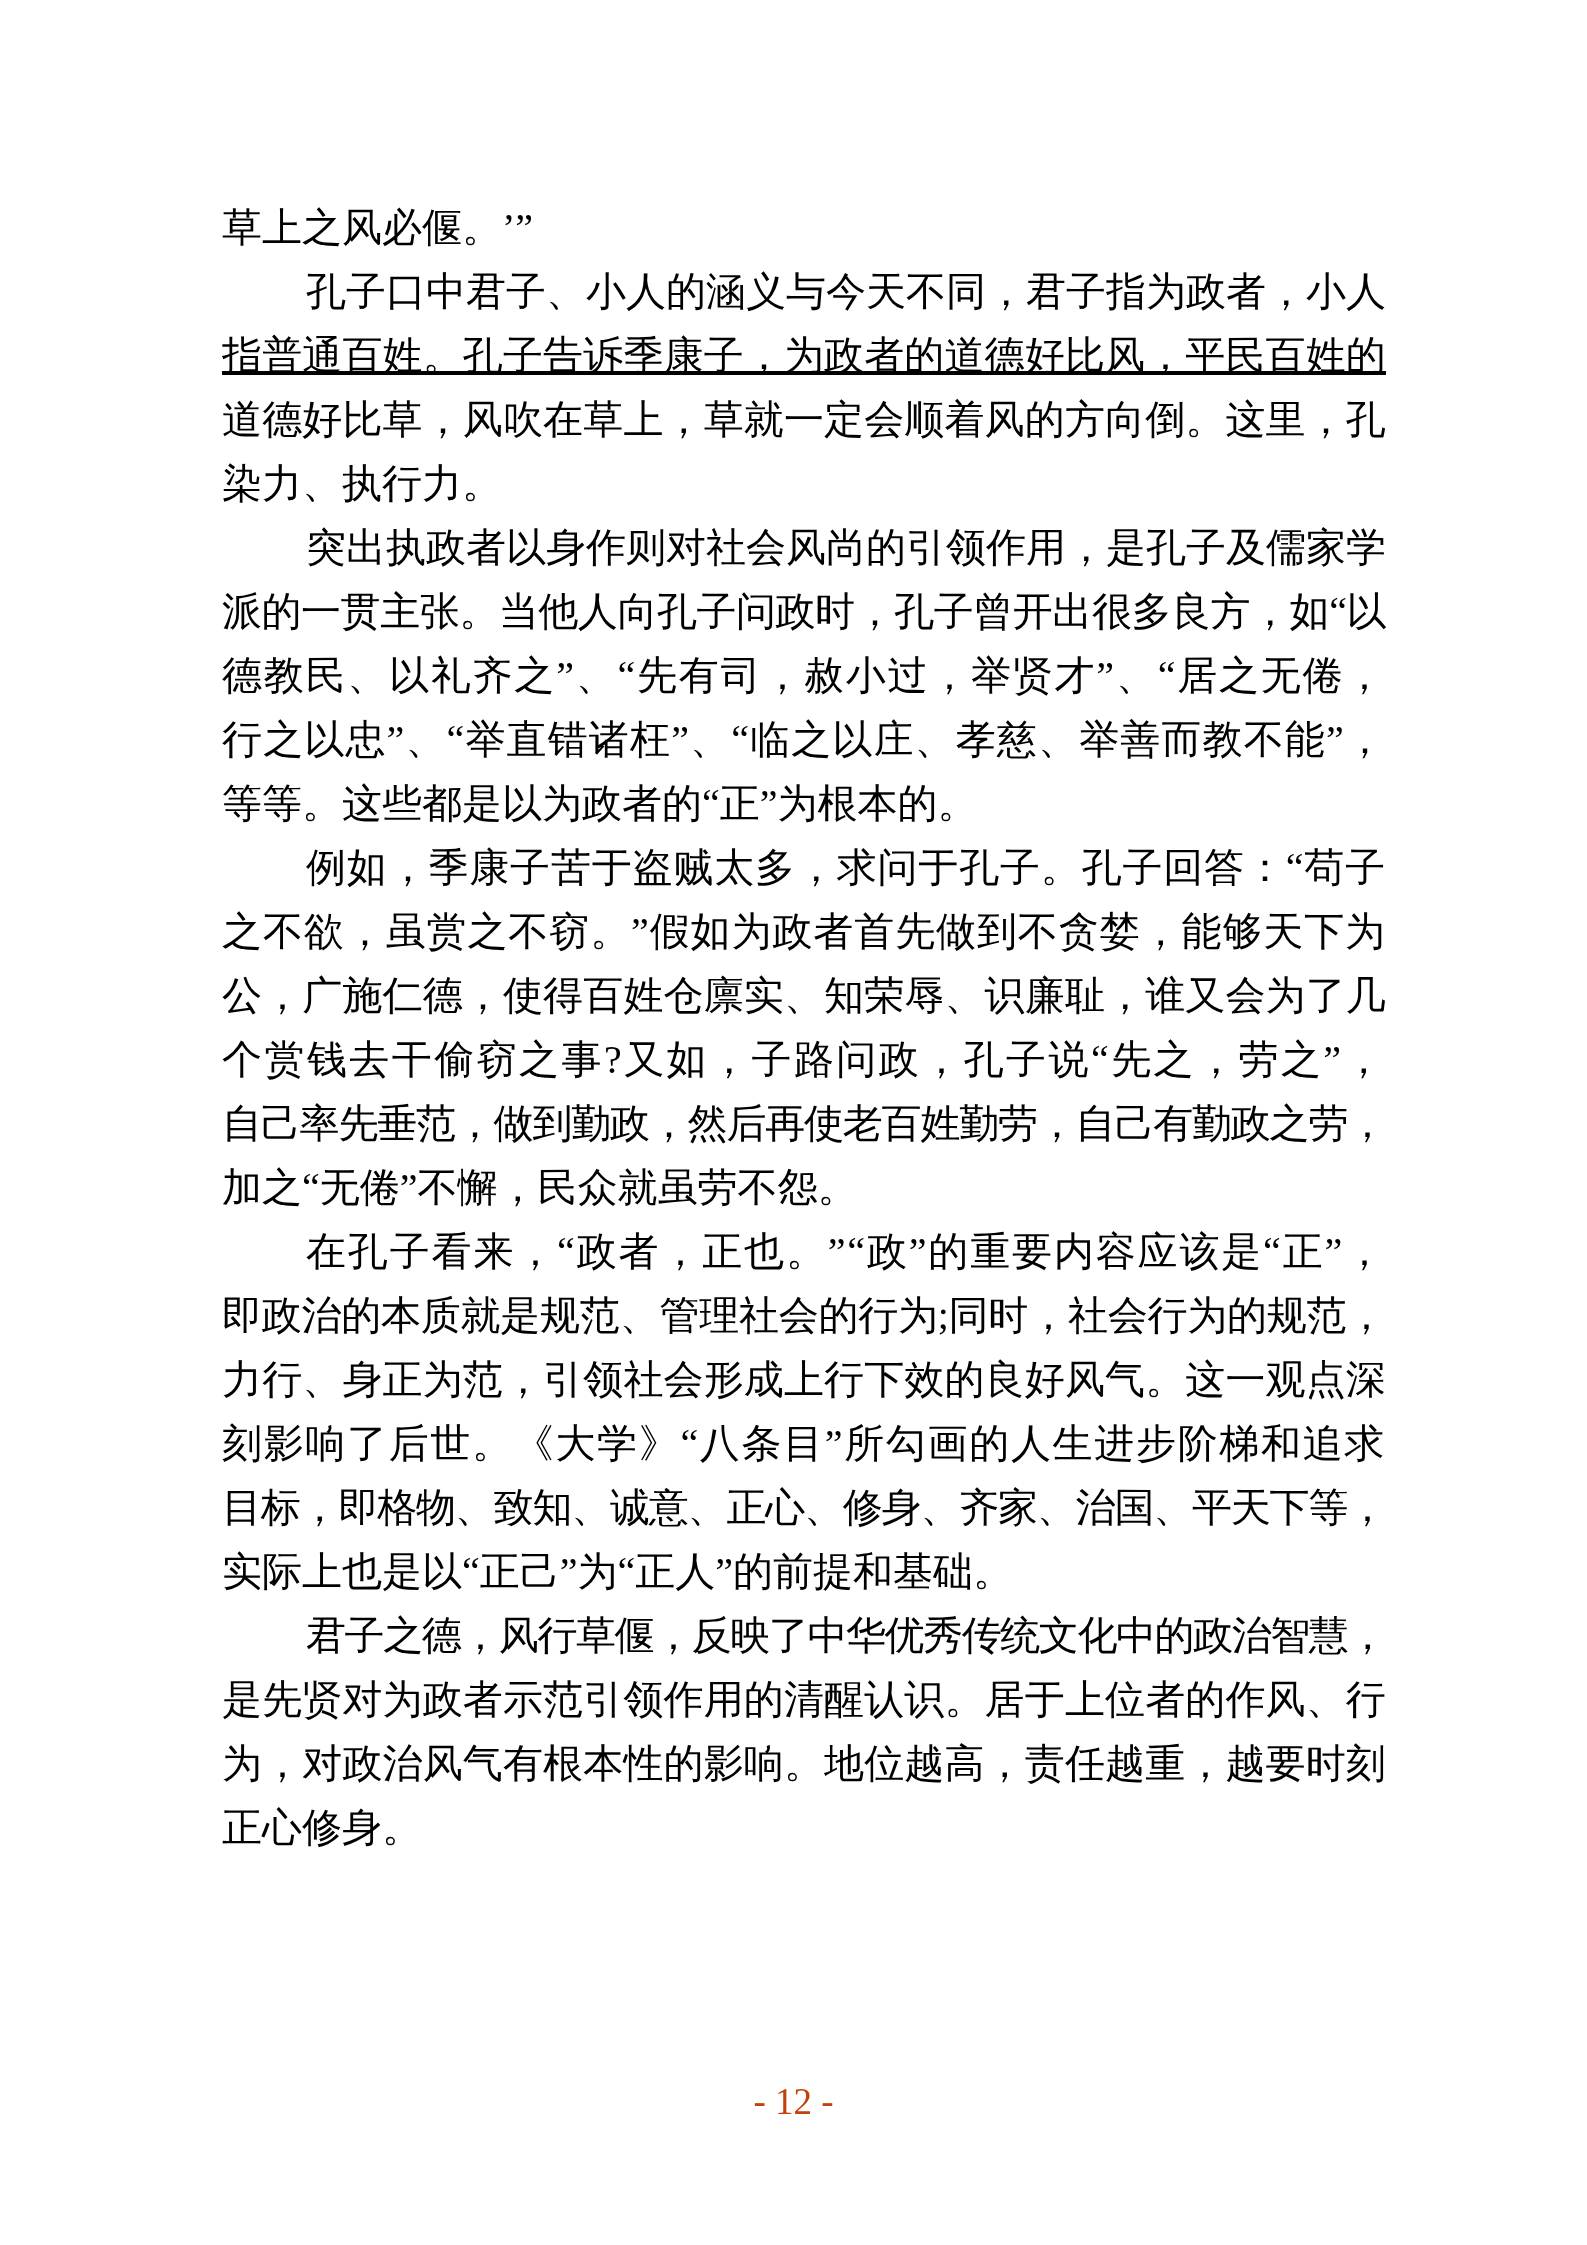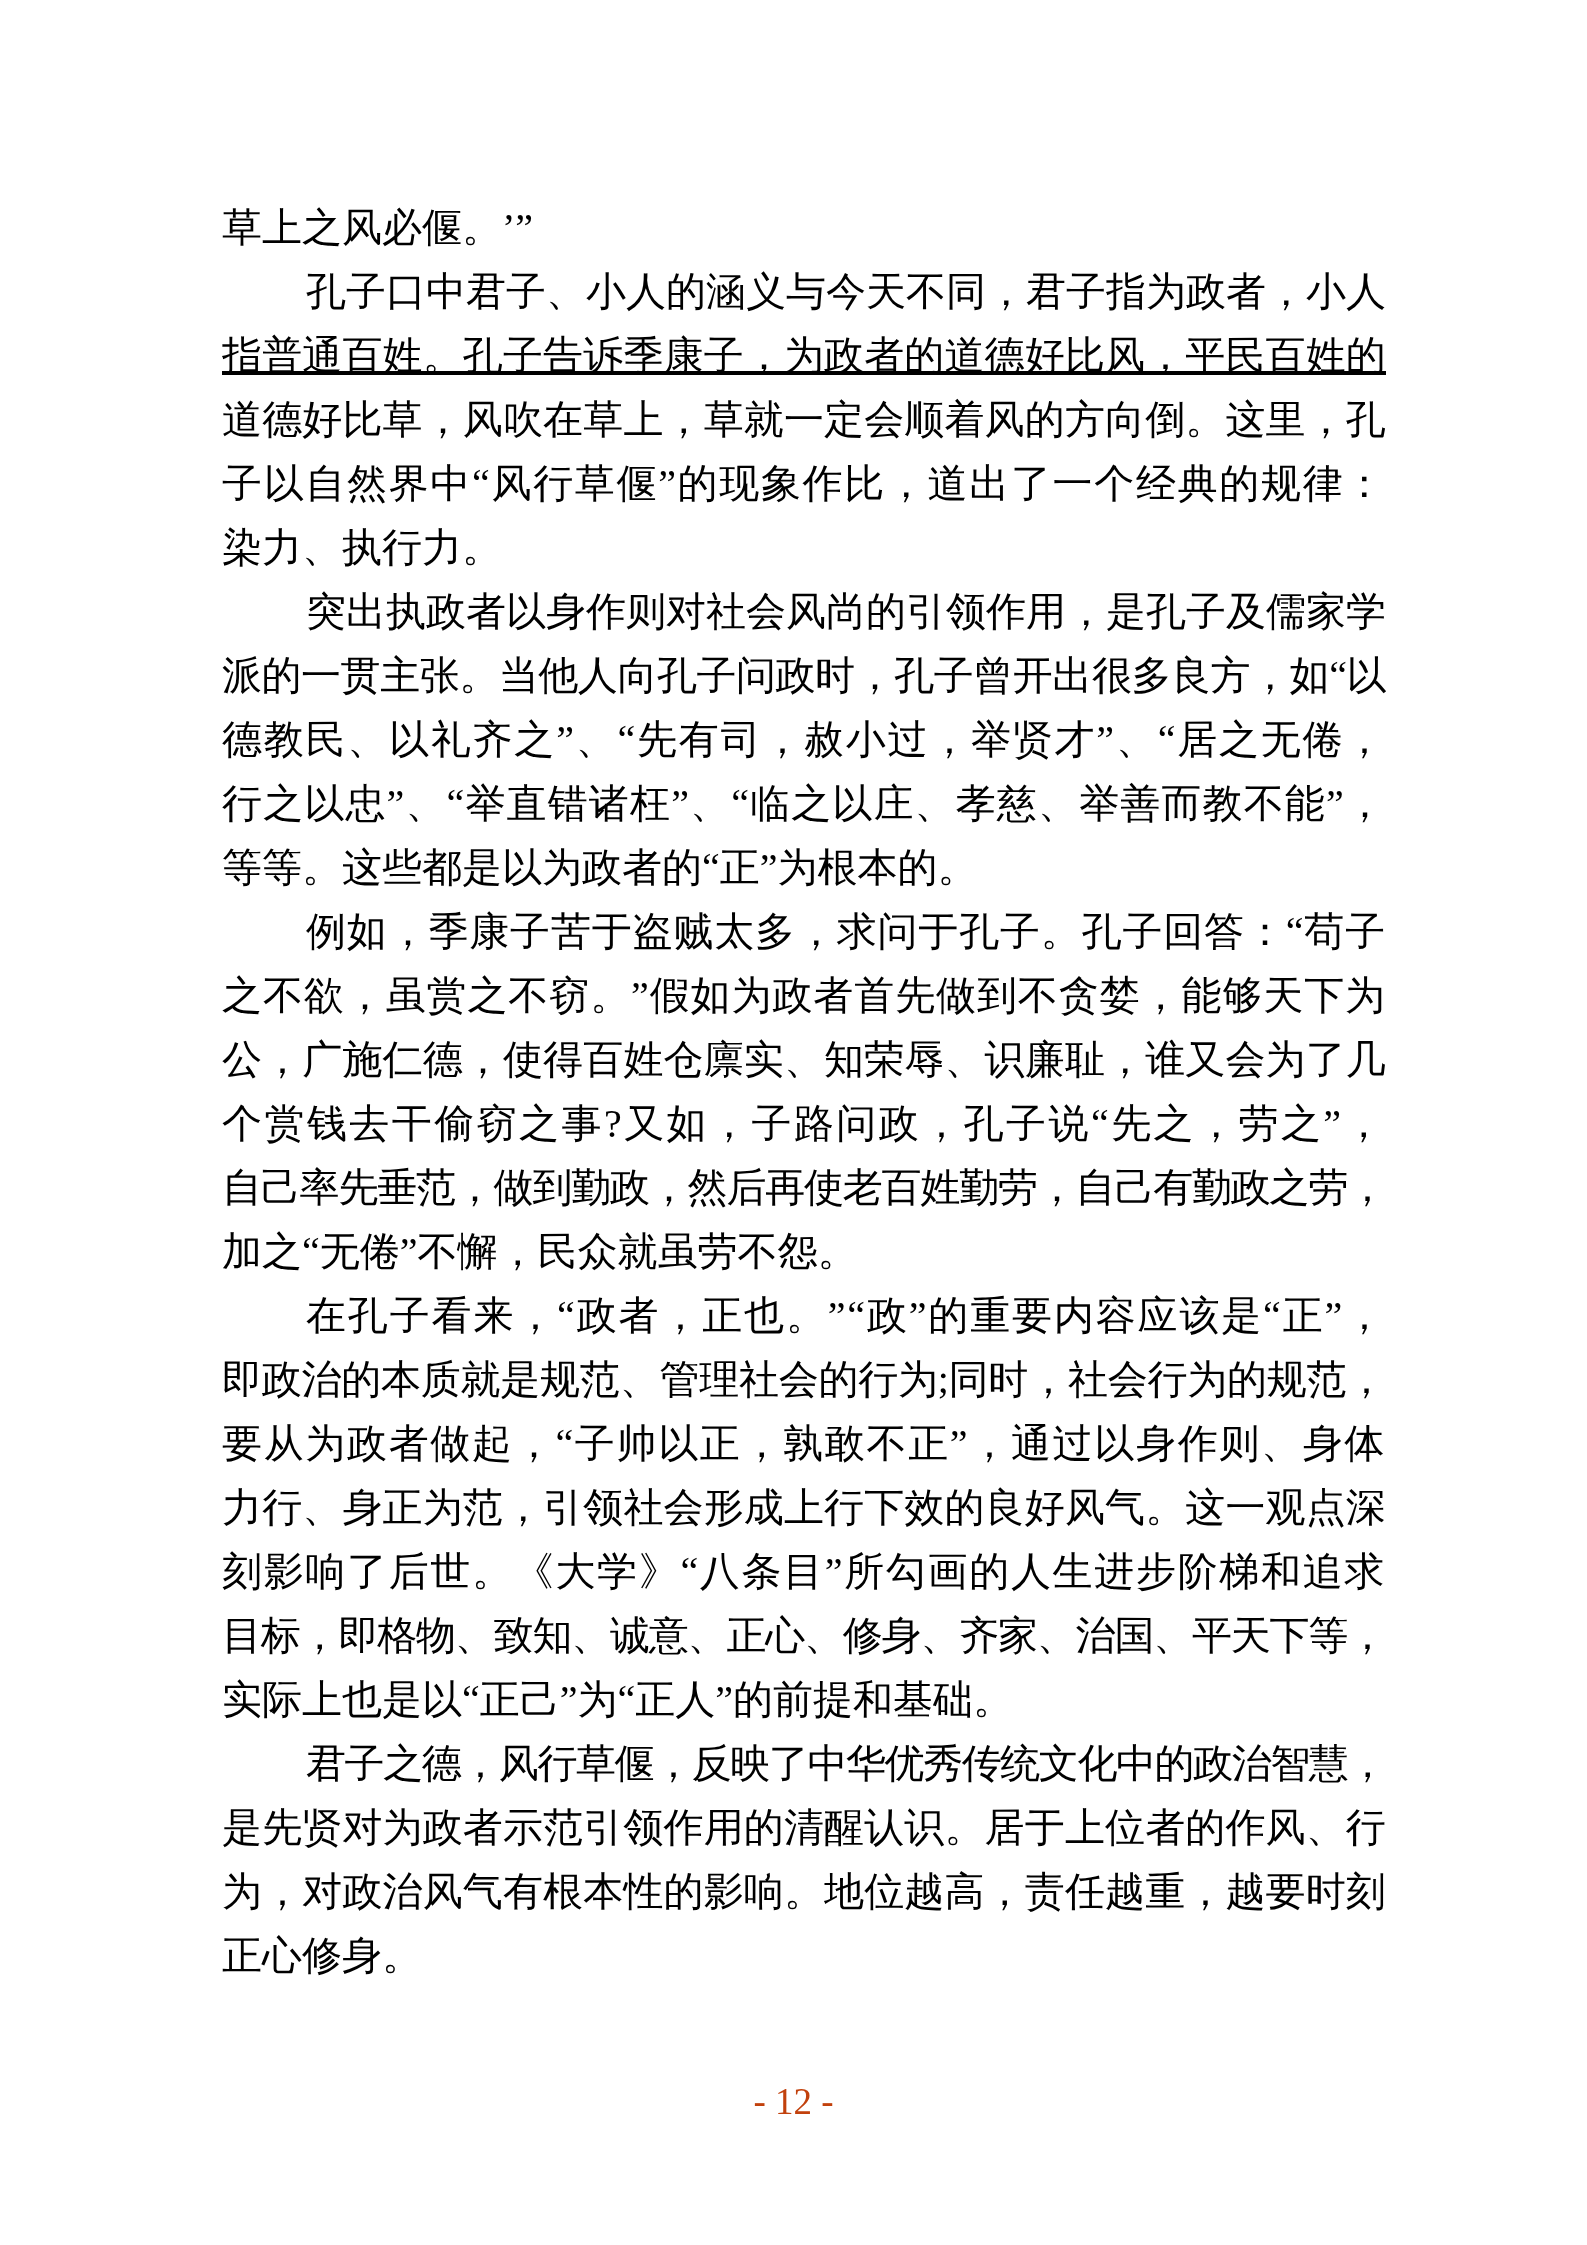--- a/index.html
+++ b/index.html
@@ -53,36 +53,34 @@
 </style>
 </head>
 <body>
 
 <div class="page">
   <div class="text-block" id="text-block">
       <div class="line"><span class="line-text">草上之风必偃。’”</span></div>
       <div class="line indent fill"><span class="line-text" style="letter-spacing: 0px;">孔子口中君子、小人的涵义与今天不同，君子指为政者，小人</span></div>
       <div class="line fill"><span class="line-text" style="letter-spacing: 0.137931px; text-decoration: underline;">指普通百姓。孔子告诉季康子，为政者的道德好比风，平民百姓的</span></div>
       <div class="line fill"><span class="line-text" style="letter-spacing: 0.137931px; text-align: right;">道德好比草，风吹在草上，草就一定会顺着风的方向倒。这里，孔</span></div>
-      <div class="line fill"><span class="line-text" style="letter-spacing: 1.67188px;">子以自然界中“风行草偃”的现象作比，道出了一个经典的规律：</span></div>
       <div class="line"><span class="line-text">染力、执行力。</span></div>
       <div class="line indent fill"><span class="line-text" style="letter-spacing: 0px;">突出执政者以身作则对社会风尚的引领作用，是孔子及儒家学</span></div>
       <div class="line fill"><span class="line-text" style="letter-spacing: -0.458854px;">派的一贯主张。当他人向孔子问政时，孔子曾开出很多良方，如“以</span></div>
       <div class="line fill"><span class="line-text" style="letter-spacing: 1.76615px;">德教民、以礼齐之”、“先有司，赦小过，举贤才”、“居之无倦，</span></div>
       <div class="line fill"><span class="line-text" style="letter-spacing: 1.13609px;">行之以忠”、“举直错诸枉”、“临之以庄、孝慈、举善而教不能”，</span></div>
       <div class="line"><span class="line-text">等等。这些都是以为政者的“正”为根本的。</span></div>
       <div class="line indent fill"><span class="line-text" style="letter-spacing: 0.823495px;">例如，季康子苦于盗贼太多，求问于孔子。孔子回答：“苟子</span></div>
       <div class="line fill"><span class="line-text" style="letter-spacing: 0.904634px;">之不欲，虽赏之不窃。”假如为政者首先做到不贪婪，能够天下为</span></div>
       <div class="line fill"><span class="line-text" style="letter-spacing: 0.137931px;">公，广施仁德，使得百姓仓廪实、知荣辱、识廉耻，谁又会为了几</span></div>
       <div class="line fill"><span class="line-text" style="letter-spacing: 2.43912px;">个赏钱去干偷窃之事?又如，子路问政，孔子说“先之，劳之”，</span></div>
       <div class="line fill"><span class="line-text" style="letter-spacing: -1.2px;">自己率先垂范，做到勤政，然后再使老百姓勤劳，自己有勤政之劳，</span></div>
       <div class="line"><span class="line-text">加之“无倦”不懈，民众就虽劳不怨。</span></div>
       <div class="line indent fill"><span class="line-text" style="letter-spacing: 1.84375px;">在孔子看来，“政者，正也。”“政”的重要内容应该是“正”，</span></div>
       <div class="line fill"><span class="line-text" style="letter-spacing: -0.2375px;">即政治的本质就是规范、管理社会的行为;同时，社会行为的规范，</span></div>
-      <div class="line fill"><span class="line-text" style="letter-spacing: 1.67188px;">要从为政者做起，“子帅以正，孰敢不正”，通过以身作则、身体</span></div>
       <div class="line fill"><span class="line-text" style="letter-spacing: 0.137931px;">力行、身正为范，引领社会形成上行下效的良好风气。这一观点深</span></div>
       <div class="line fill"><span class="line-text" style="letter-spacing: 1.67188px;">刻影响了后世。《大学》“八条目”所勾画的人生进步阶梯和追求</span></div>
       <div class="line fill"><span class="line-text" style="letter-spacing: -1.2px;">目标，即格物、致知、诚意、正心、修身、齐家、治国、平天下等，</span></div>
       <div class="line"><span class="line-text">实际上也是以“正己”为“正人”的前提和基础。</span></div>
       <div class="line indent fill"><span class="line-text" style="letter-spacing: -1.42857px;">君子之德，风行草偃，反映了中华优秀传统文化中的政治智慧，</span></div>
       <div class="line fill"><span class="line-text" style="letter-spacing: 0.137931px;">是先贤对为政者示范引领作用的清醒认识。居于上位者的作风、行</span></div>
       <div class="line fill"><span class="line-text" style="letter-spacing: 0.137931px;">为，对政治风气有根本性的影响。地位越高，责任越重，越要时刻</span></div>
       <div class="line"><span class="line-text">正心修身。</span></div>
     </div>
   <div class="footer">

